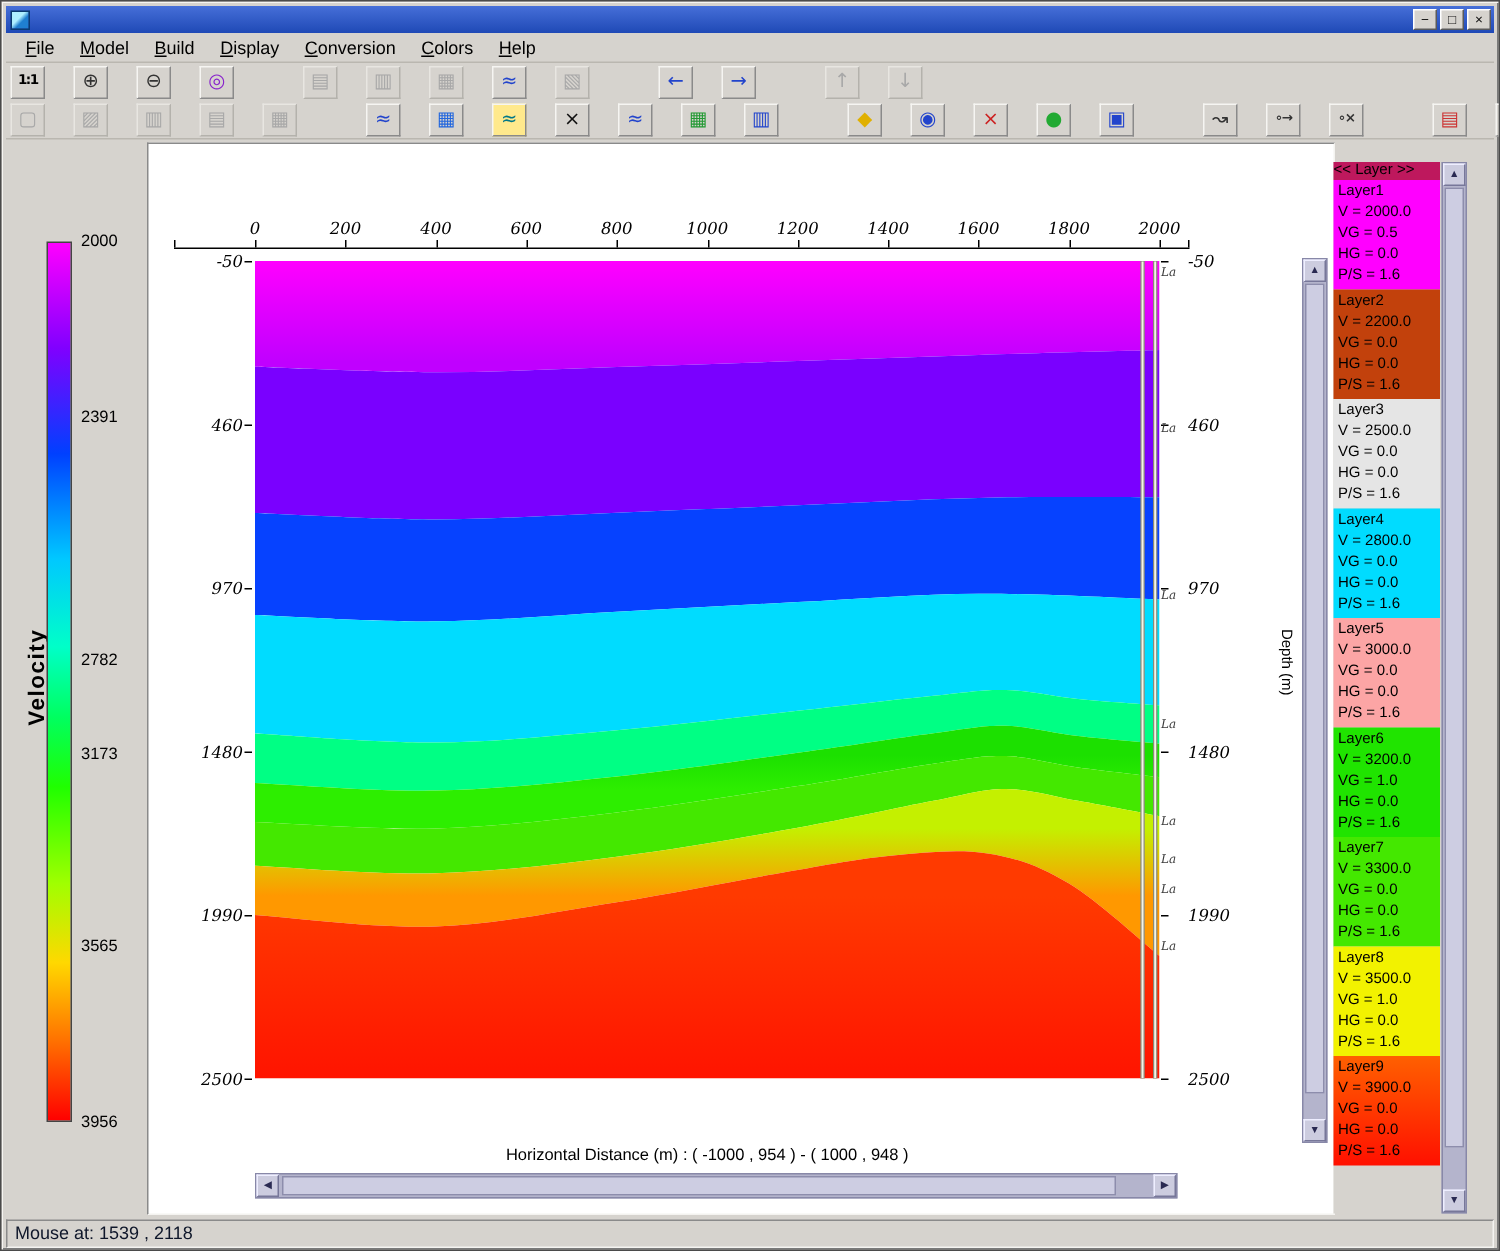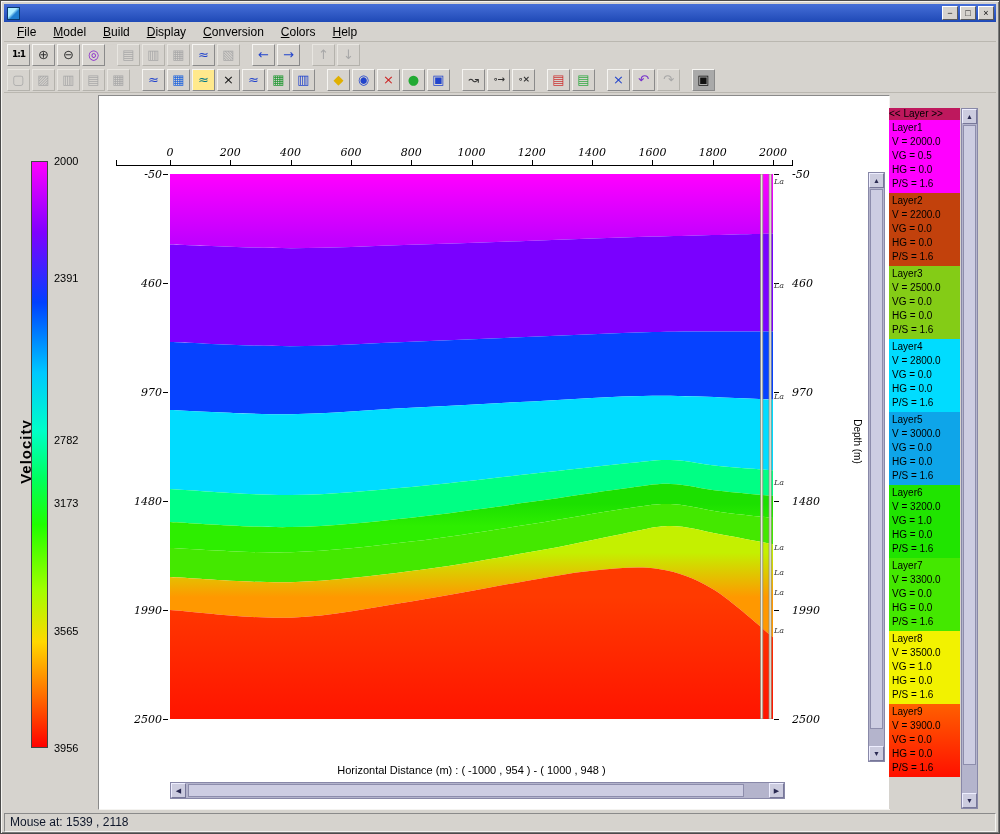--- a/index.html
+++ b/index.html
@@ -17,21 +17,21 @@
   .win-btn{width:16px;height:14px;margin-right:2px;background:#d6d3ce;border:1px solid;
            border-color:#ffffff #5a5a5a #5a5a5a #ffffff;font-size:9px;line-height:12px;text-align:center;color:#111}
 
   
   .menubar{position:absolute;left:3px;top:21px;right:3px;height:20px;background:#d6d3ce;
            display:flex;align-items:center;padding-left:5px;border-bottom:1px solid #bab7b0}
   .menu-item{display:inline-block;padding:2px 9px 2px 8px;font-size:12px;color:#000;cursor:default}
   .menu-item::first-letter{text-decoration:underline}
 
   
-  .toolbar{position:absolute;left:3px;right:3px;display:flex;align-items:center;gap:2px;padding-left:3px}
+  .toolbar{position:absolute;left:3px;right:3px;display:flex;align-items:center;gap:19px;padding-left:3px}
   .toolbar.r1{top:41px;height:25px}
   .toolbar.r2{top:66px;height:26px;border-bottom:1px solid #bab7b0}
   .tb-btn{width:23px;height:22px;background:#d6d3ce;border:1px solid;flex:none;
           border-color:#f6f5f2 #8a8a8a #8a8a8a #f6f5f2;display:flex;align-items:center;justify-content:center;padding:0}
   .tb-btn.disabled{border-color:#e8e6e1 #b4b2ac #b4b2ac #e8e6e1}
   .tb-ic{font-family:"DejaVu Sans",sans-serif;font-size:13px;line-height:1}
   .tb-sep{width:8px;height:22px;flex:none}
 
   
   .gutter{position:absolute;left:3px;top:93px;width:94px;height:719px}
@@ -359,35 +359,35 @@
           <div>HG = 0.0</div>
           <div>P/S = 1.6</div>
         </div>
         <div class="layer-block" style="background: #c2410c;">
           <div>Layer2</div>
           <div>V = 2200.0</div>
           <div>VG = 0.0</div>
           <div>HG = 0.0</div>
           <div>P/S = 1.6</div>
         </div>
-        <div class="layer-block" style="background: #84cc16;">
+        <div class="layer-block" style="background: #e5e5e5;">
           <div>Layer3</div>
           <div>V = 2500.0</div>
           <div>VG = 0.0</div>
           <div>HG = 0.0</div>
           <div>P/S = 1.6</div>
         </div>
         <div class="layer-block" style="background: rgb(0, 220, 255);">
           <div>Layer4</div>
           <div>V = 2800.0</div>
           <div>VG = 0.0</div>
           <div>HG = 0.0</div>
           <div>P/S = 1.6</div>
         </div>
-        <div class="layer-block" style="background: #0ea5e9;">
+        <div class="layer-block" style="background: #fca5a5;">
           <div>Layer5</div>
           <div>V = 3000.0</div>
           <div>VG = 0.0</div>
           <div>HG = 0.0</div>
           <div>P/S = 1.6</div>
         </div>
         <div class="layer-block" style="background: rgb(32, 228, 0);">
           <div>Layer6</div>
           <div>V = 3200.0</div>
           <div>VG = 1.0</div>

